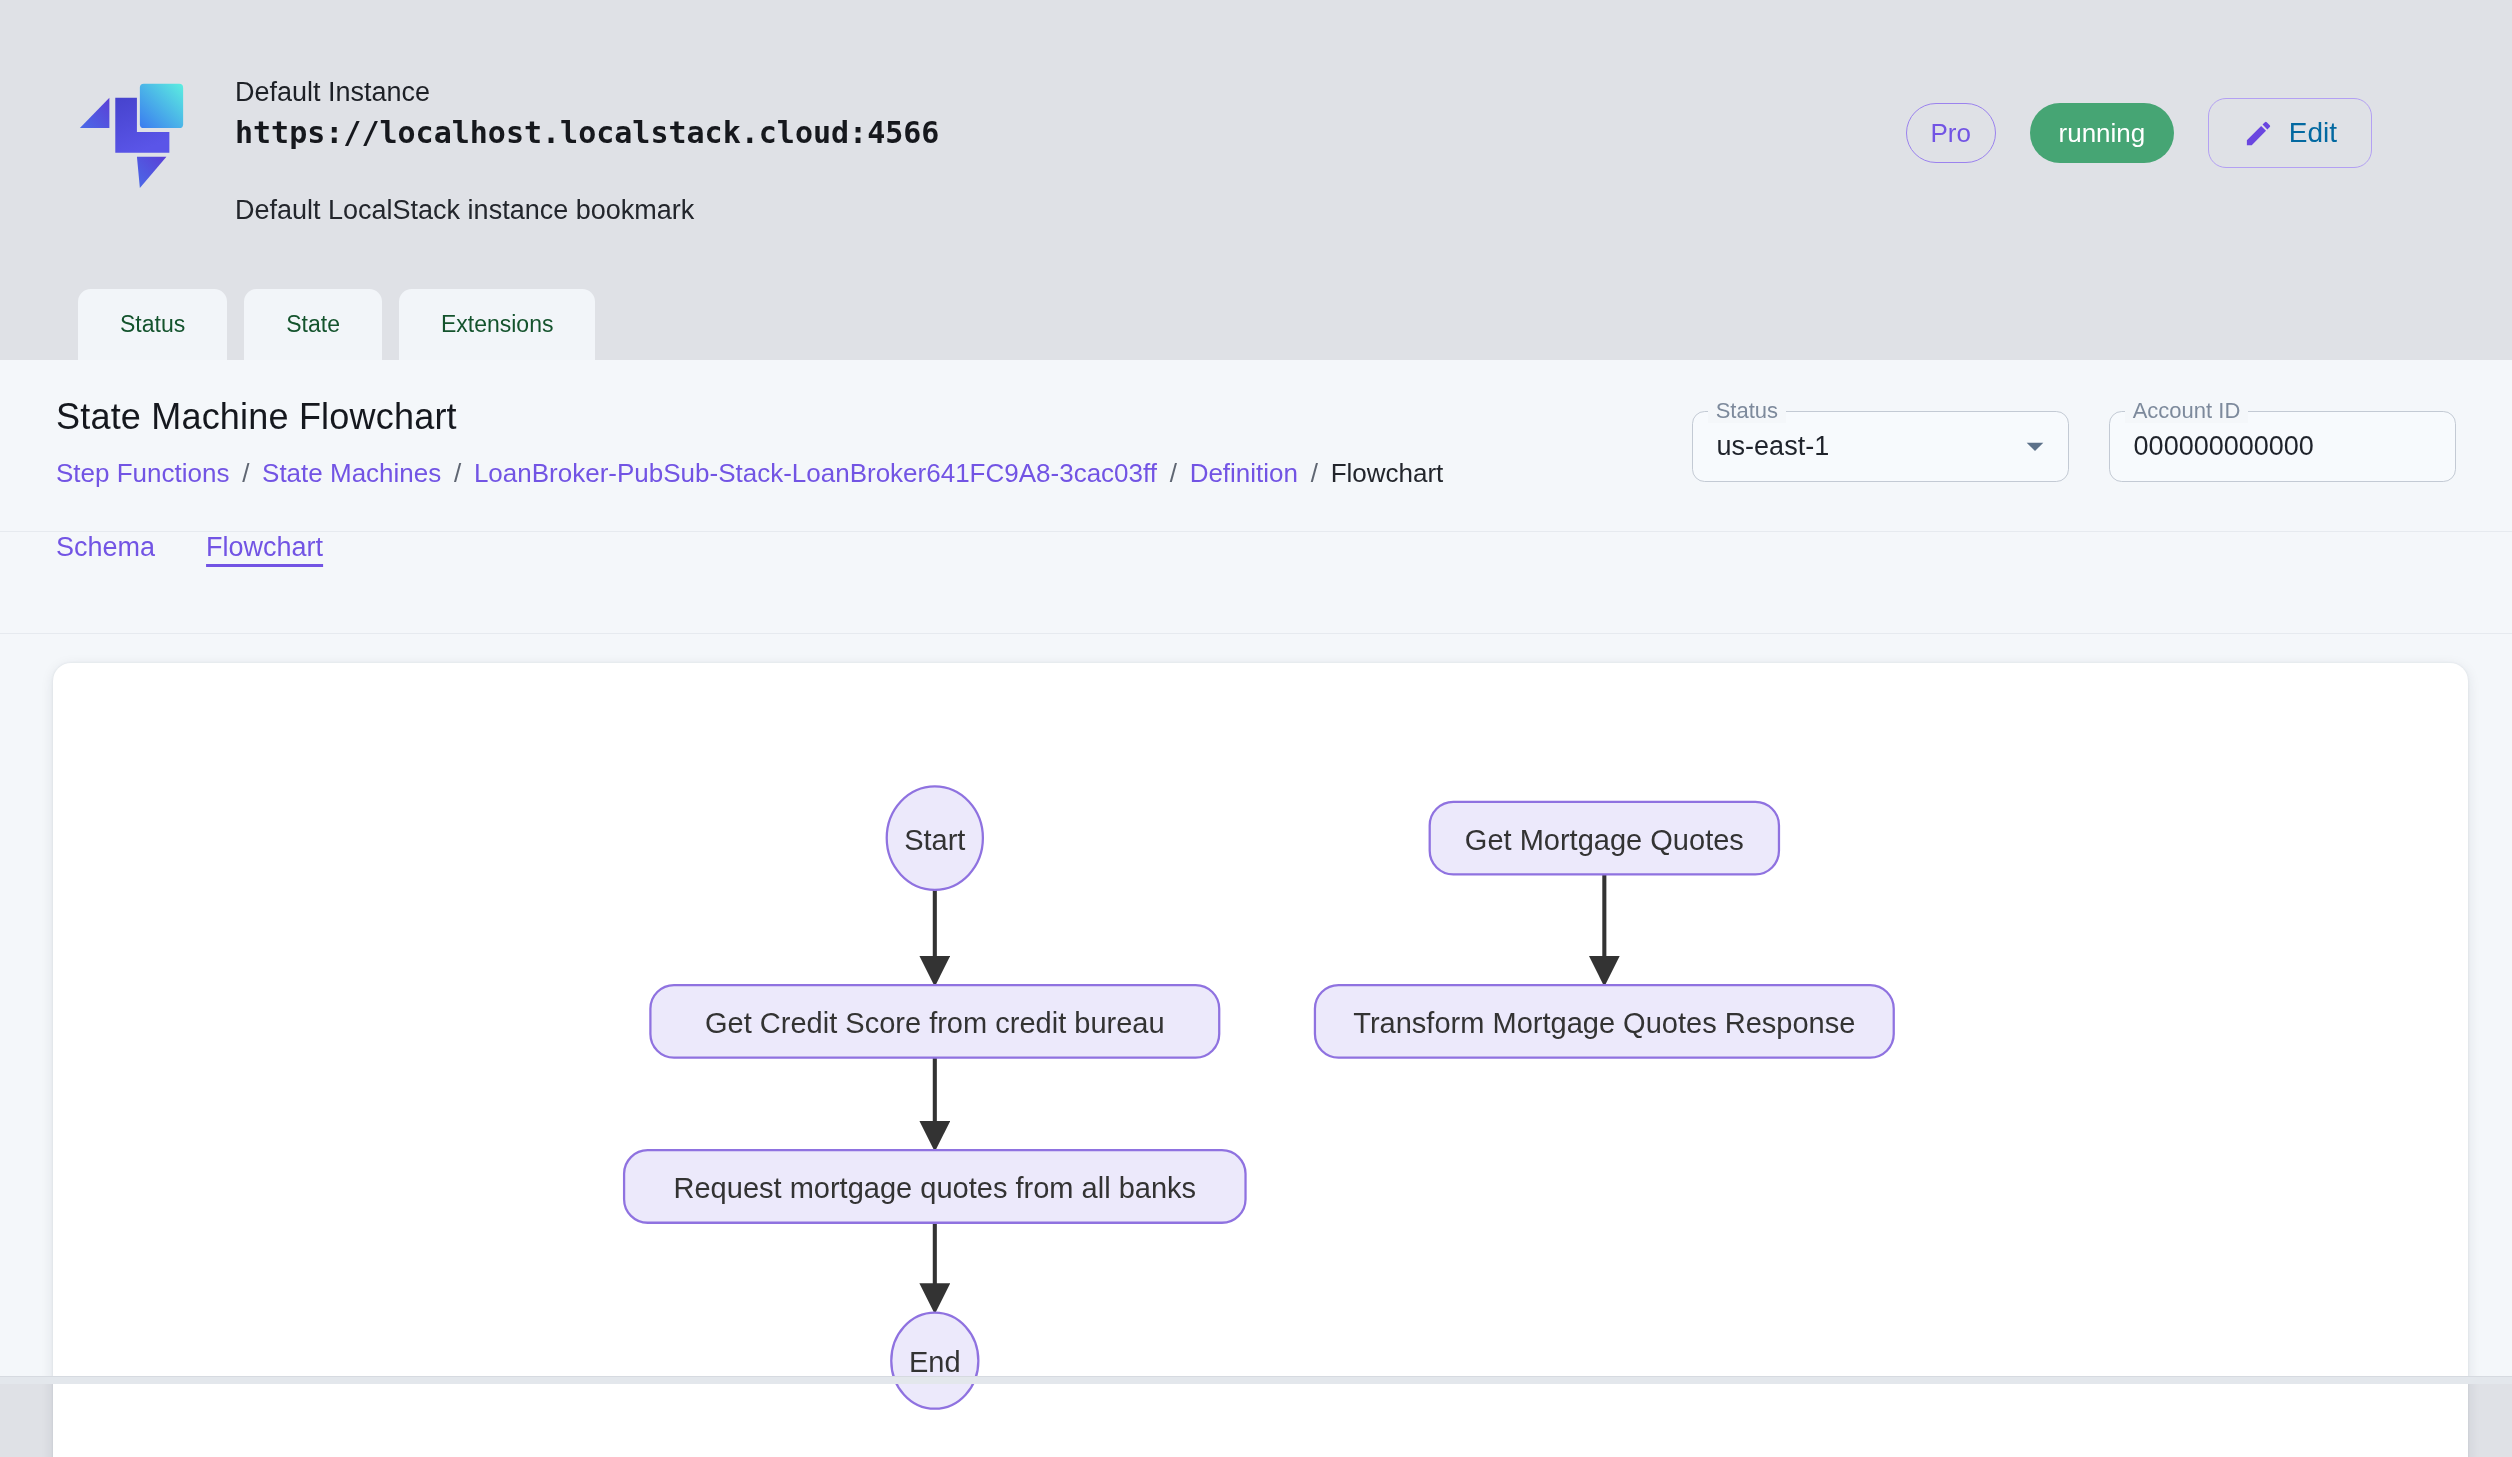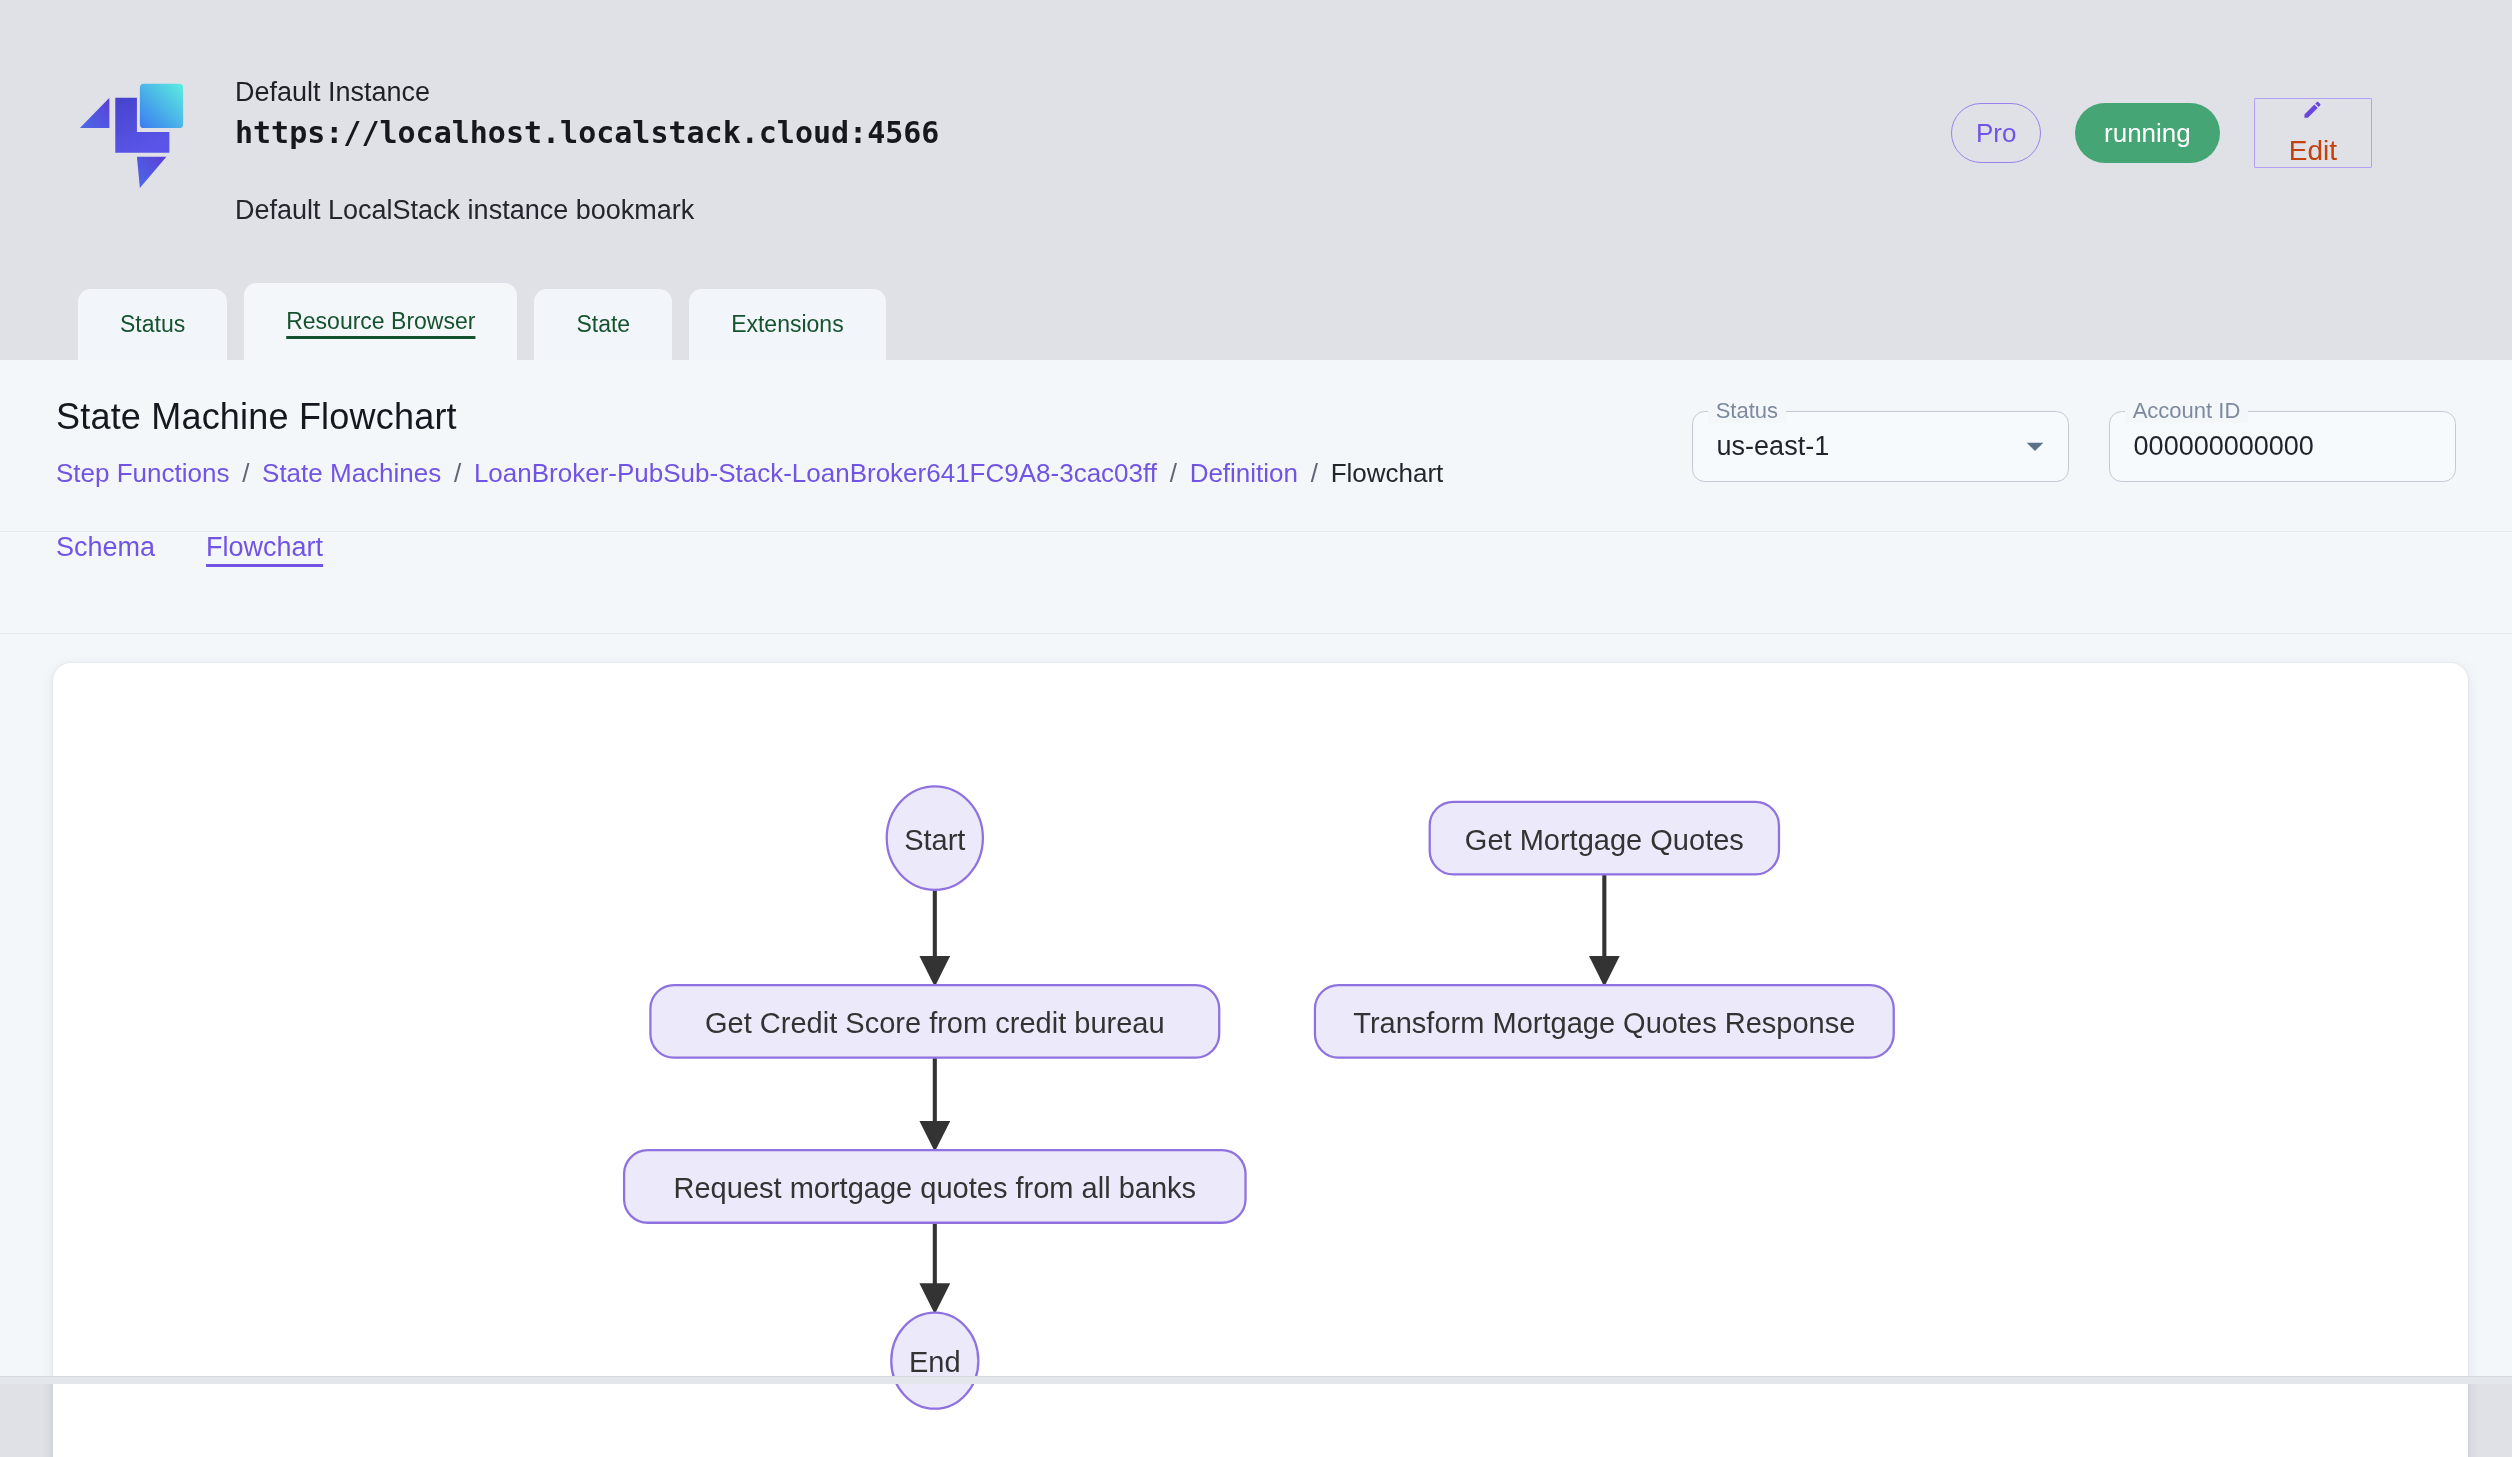--- a/index.html
+++ b/index.html
@@ -26,24 +26,23 @@
     height:60px; padding:0 23.6px; border:1.8px solid #9b82ee; border-radius:30px;
     color:#7254e4; font-size:26px; background:transparent;
   }
   .badge-running {
     display:inline-flex; align-items:center; justify-content:center;
     height:60px; padding:0 29px; border-radius:30px;
     background:#46a574; color:#ffffff; font-size:26px;
   }
   .edit-btn {
     display:inline-flex; align-items:center; justify-content:center; gap:14.5px;
-    height:70px; padding:0 34px; border:1.8px solid #b3a0f3; border-radius:1px;
-    background:transparent; color:#c2410c; font-size:28px; cursor:pointer;
+    height:70px; padding:0 34px; border:1.8px solid #b3a0f3; border-radius:18px;
+    background:transparent; color:#0369a1; font-size:28px; cursor:pointer;
     font-family:inherit;
-    flex-direction:column;
   }
   .edit-btn svg { width:31px; height:31px; fill:#6a46e0; }
 
   .tabs { position:absolute; left:78px; bottom:0; display:flex; align-items:flex-end; gap:17px; }
   .tab {
     display:flex; align-items:center; justify-content:center;
     height:71px; padding:0 42px;
     background:#f2f5f9; border:none; border-radius:12.7px 12.7px 0 0;
     color:#14532d; font-size:23px; cursor:pointer; font-family:inherit;
   }
@@ -146,21 +145,20 @@
     <button class="edit-btn">
       <svg viewBox="0 0 24 24">
         <path d="M3 17.25V21h3.75L17.81 9.94l-3.75-3.75L3 17.25zM20.71 7.04c.39-.39.39-1.02 0-1.41l-2.34-2.34a.9959.9959 0 0 0-1.41 0l-1.83 1.83 3.75 3.75 1.83-1.83z"></path>
       </svg>
       <span>Edit</span>
     </button>
   </div>
 
   <nav class="tabs">
     <button class="tab">Status</button>
-    <button class="tab active">Resource Browser</button>
     <button class="tab">State</button>
     <button class="tab">Extensions</button>
   </nav>
 </div>
 
 <main class="panel">
   <div class="panel-head">
     <div>
       <h1 class="page-title">State Machine Flowchart</h1>
       <nav class="breadcrumb">

